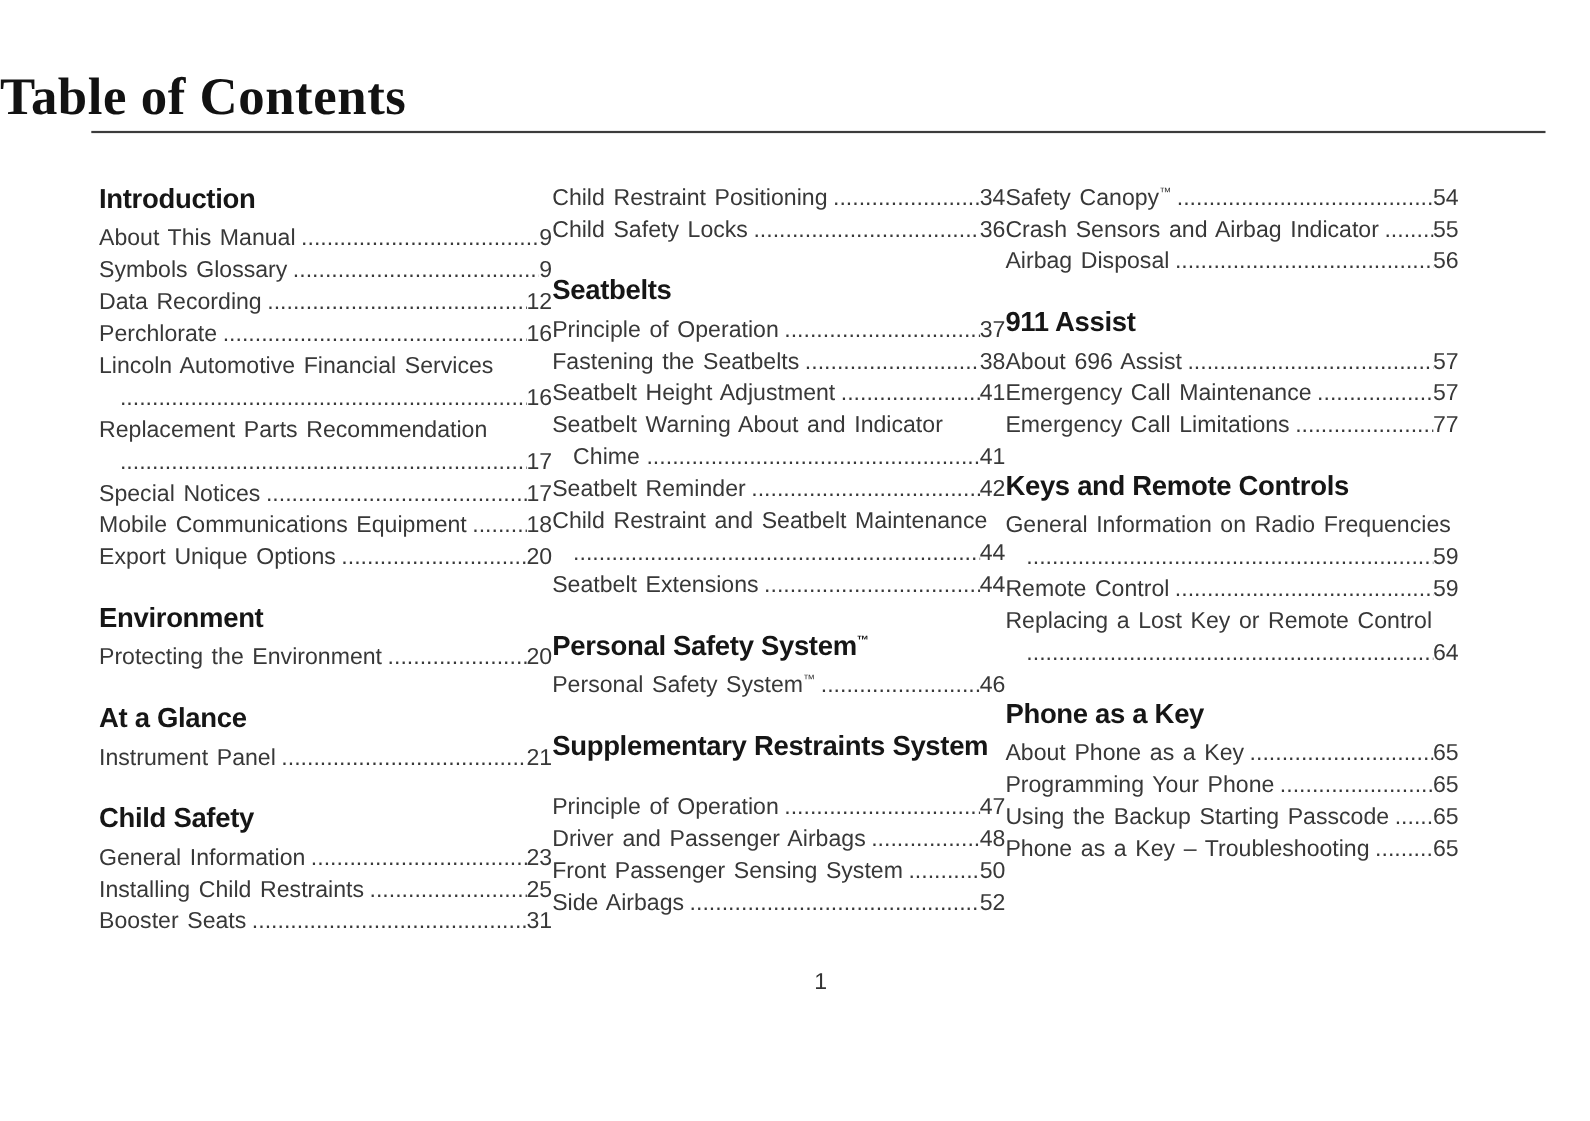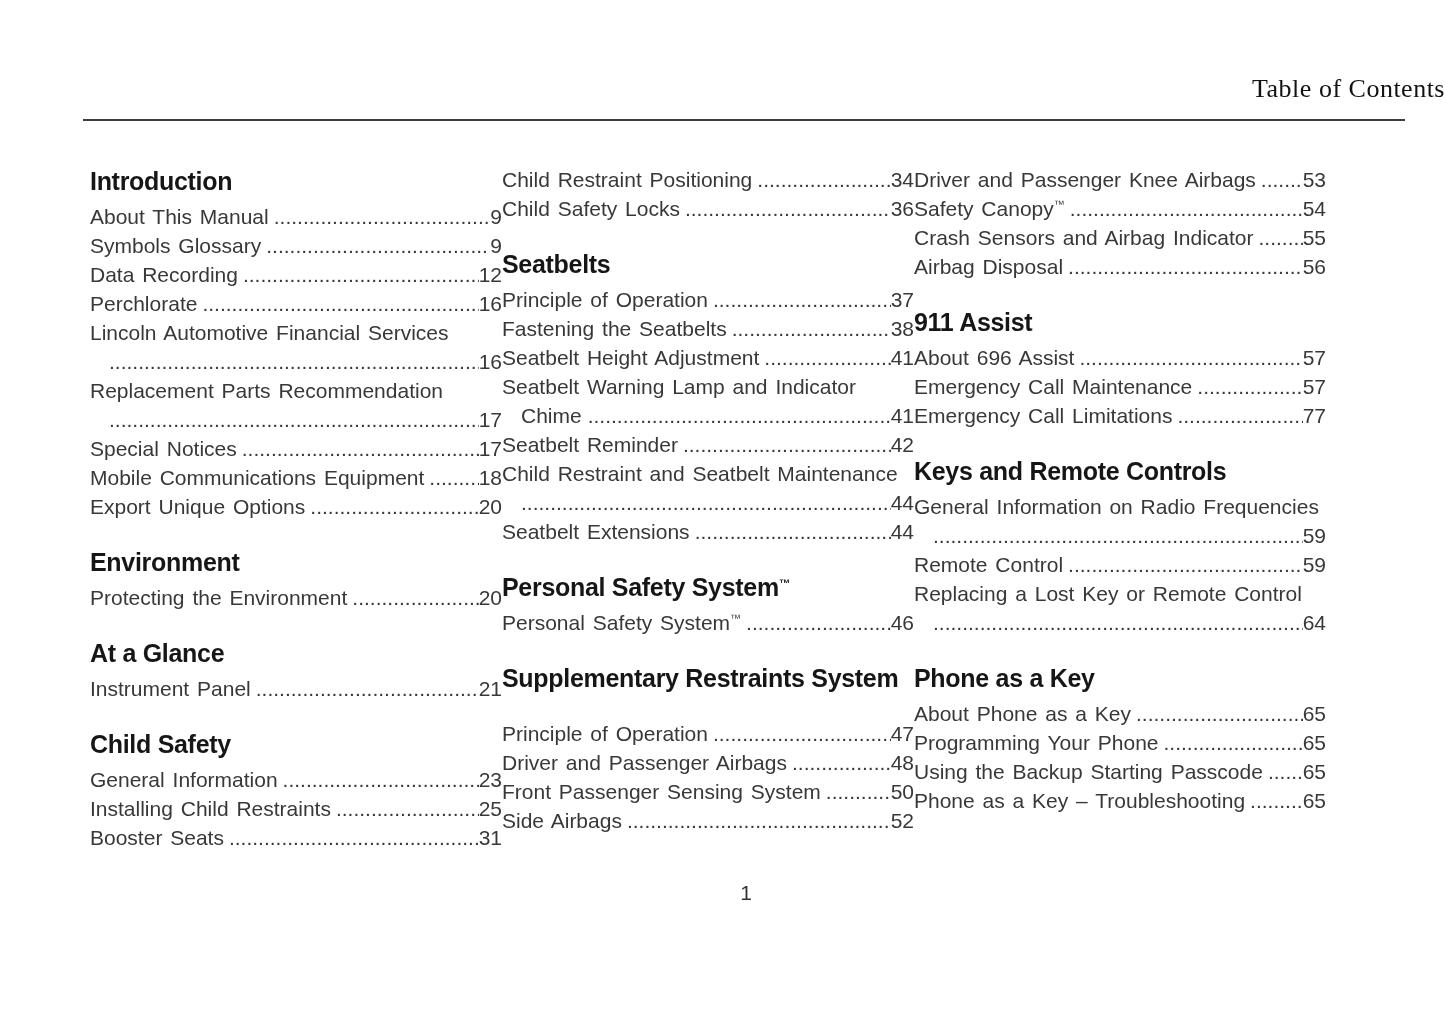--- a/index.html
+++ b/index.html
@@ -8,24 +8,24 @@
     background: #ffffff;
     font-family: "Liberation Sans", sans-serif;
     color: #383838;
     position: relative;
     overflow: hidden;
   }
   .page { position: absolute; inset: 0; }
 
   .doc-title {
     margin: 68px 0 0 0;
-    text-align: right;
+    text-align: left;
     font-family: "Liberation Serif", serif;
-    font-size: 26px;
-    font-weight: 400;
+    font-size: 48px;
+    font-weight: 700;
     color: #121212;
     letter-spacing: 0.5px;
     line-height: 42px;
   }
   .title-rule {
     margin: 9px 40px 0 83px;
     height: 2px;
     background: #3c3c3c;
   }
 
@@ -213,21 +213,21 @@
             <span class="lbl">Fastening the Seatbelts</span>
             <span class="dots"></span>
             <span class="pg">38</span>
           </div>
           <div class="entry">
             <span class="lbl">Seatbelt Height Adjustment</span>
             <span class="dots"></span>
             <span class="pg">41</span>
           </div>
           <div class="entry wrap">
-            <div class="l1">Seatbelt Warning Lamp and Indicator</div>
+            <div class="l1">Seatbelt Warning About and Indicator</div>
             <div class="l2">
               <span class="lbl2">Chime</span>
               <span class="dots"></span>
               <span class="pg">41</span>
             </div>
           </div>
           <div class="entry">
             <span class="lbl">Seatbelt Reminder</span>
             <span class="dots"></span>
             <span class="pg">42</span>
@@ -272,25 +272,20 @@
           </div>
           <div class="entry">
             <span class="lbl">Side Airbags</span>
             <span class="dots"></span>
             <span class="pg">52</span>
           </div>
         </section>
       </div>
       <div class="col">
         <section class="sec first">
-          <div class="entry">
-            <span class="lbl">Driver and Passenger Knee Airbags</span>
-            <span class="dots"></span>
-            <span class="pg">53</span>
-          </div>
           <div class="entry">
             <span class="lbl">Safety Canopy<sup class="tm">™</sup></span>
             <span class="dots"></span>
             <span class="pg">54</span>
           </div>
           <div class="entry">
             <span class="lbl">Crash Sensors and Airbag Indicator</span>
             <span class="dots"></span>
             <span class="pg">55</span>
           </div>

